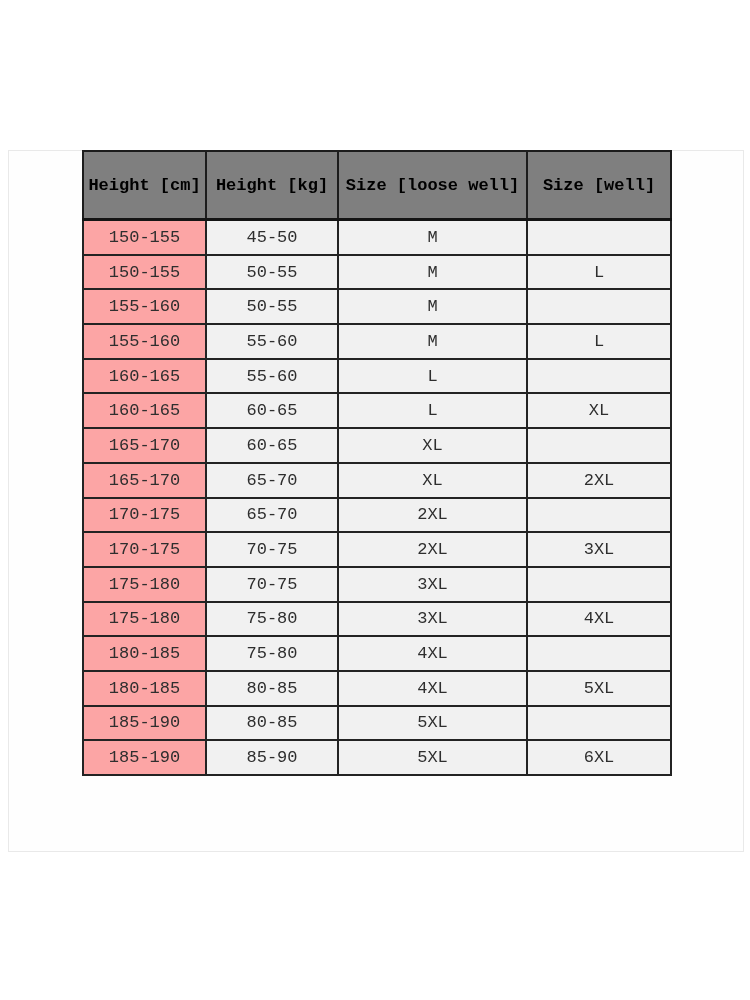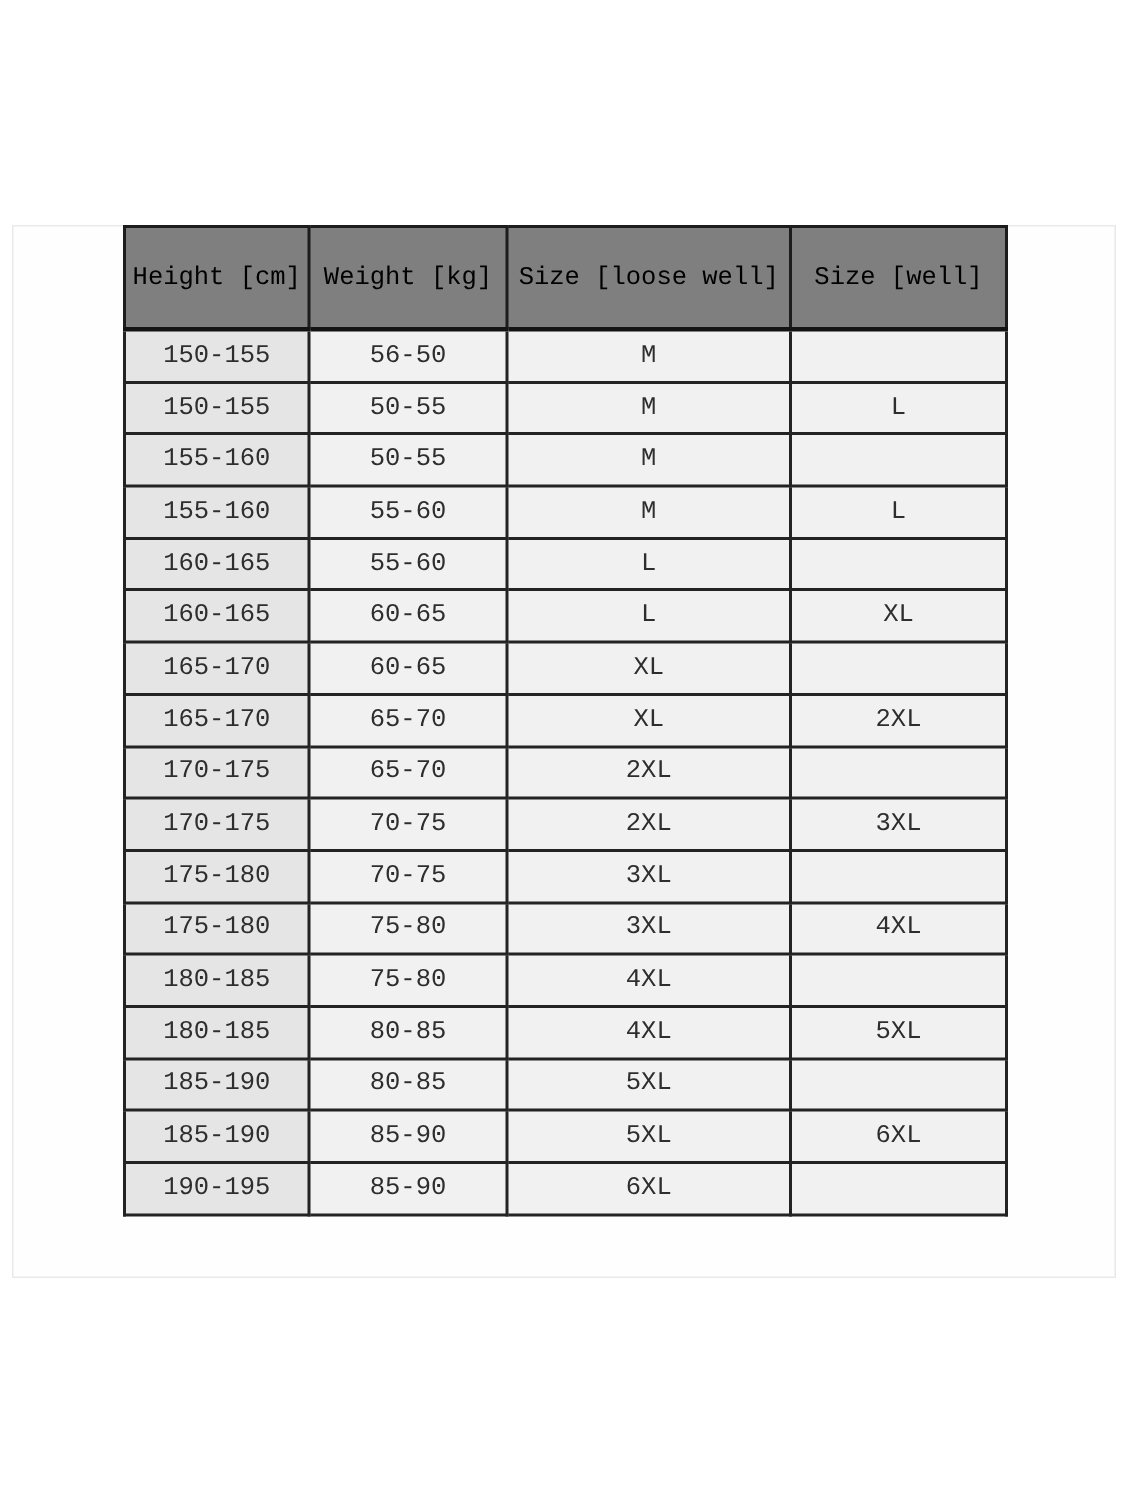--- a/index.html
+++ b/index.html
@@ -37,68 +37,68 @@
     table-layout: fixed;
   }
   .size-chart col.c1 { width: 123px; }
   .size-chart col.c2 { width: 132px; }
   .size-chart col.c3 { width: 189px; }
   .size-chart col.c4 { width: 144px; }
   .size-chart th {
     height: 66px;
     background: #7f7f7f;
     color: #000000;
-    font-weight: normal;
+    font-weight: bold;
     font-size: 17px;
     text-align: center;
     vertical-align: middle;
     border: 2px solid #1c1c1c;
     border-bottom: 3px solid #141414;
     padding: 0;
     letter-spacing: 0px;
   }
   .size-chart td {
     height: 32.7px;
     background: #f1f1f1;
     color: #2e2e2e;
     font-size: 17px;
     text-align: center;
     vertical-align: middle;
     border: 2px solid #232323;
     padding: 0;
   }
   .size-chart td.height-col {
-    background: #e5e5e5;
+    background: #fca5a5;
   }
 </style>
 </head>
 <body>
 
 <div class="page">
   <div class="photo-area"></div>
 
   <table class="size-chart">
     <colgroup>
       <col class="c1">
         <col class="c2">
         <col class="c3">
         <col class="c4">
     </colgroup>
     <thead>
       <tr>
         <th>Height [cm]</th>
-        <th>Weight [kg]</th>
+        <th>Height [kg]</th>
         <th>Size [loose well]</th>
         <th>Size [well]</th>
       </tr>
     </thead>
     <tbody id="chart-body">
         <tr>
           <td class="height-col">150-155</td>
-          <td>56-50</td>
+          <td>45-50</td>
           <td>M</td>
           <td></td>
         </tr>
         <tr>
           <td class="height-col">150-155</td>
           <td>50-55</td>
           <td>M</td>
           <td>L</td>
         </tr>
         <tr>
@@ -178,21 +178,15 @@
           <td>80-85</td>
           <td>5XL</td>
           <td></td>
         </tr>
         <tr>
           <td class="height-col">185-190</td>
           <td>85-90</td>
           <td>5XL</td>
           <td>6XL</td>
         </tr>
-        <tr>
-          <td class="height-col">190-195</td>
-          <td>85-90</td>
-          <td>6XL</td>
-          <td></td>
-        </tr>
       </tbody>
   </table>
 </div>
 
 </body></html>

